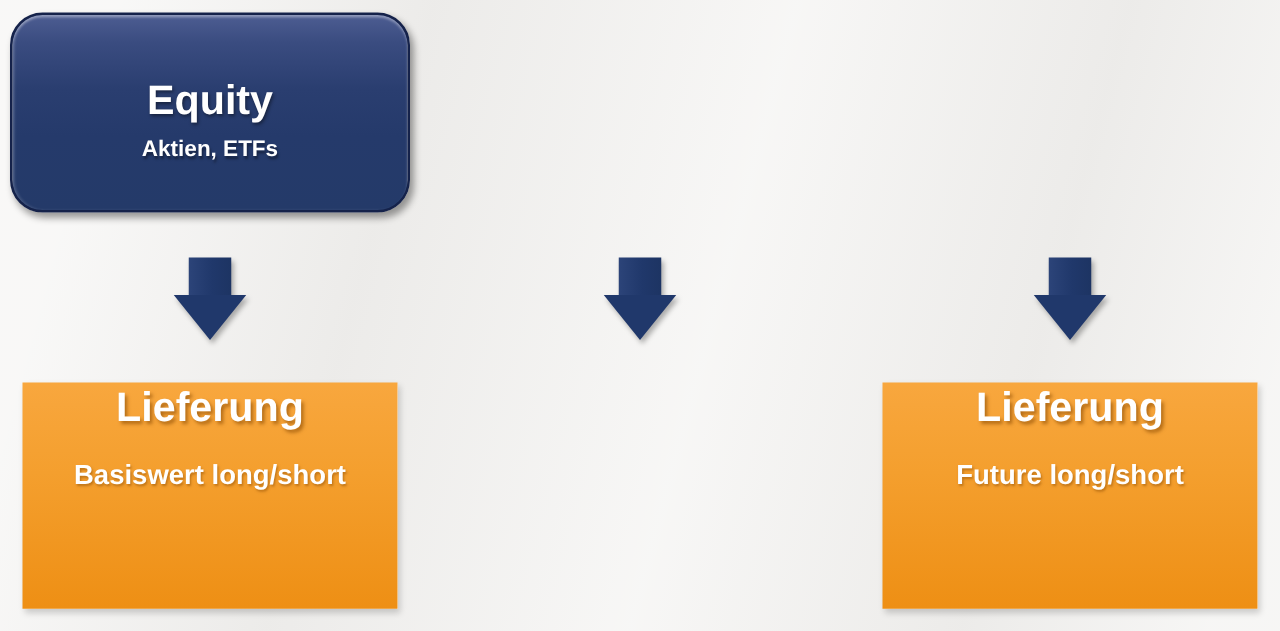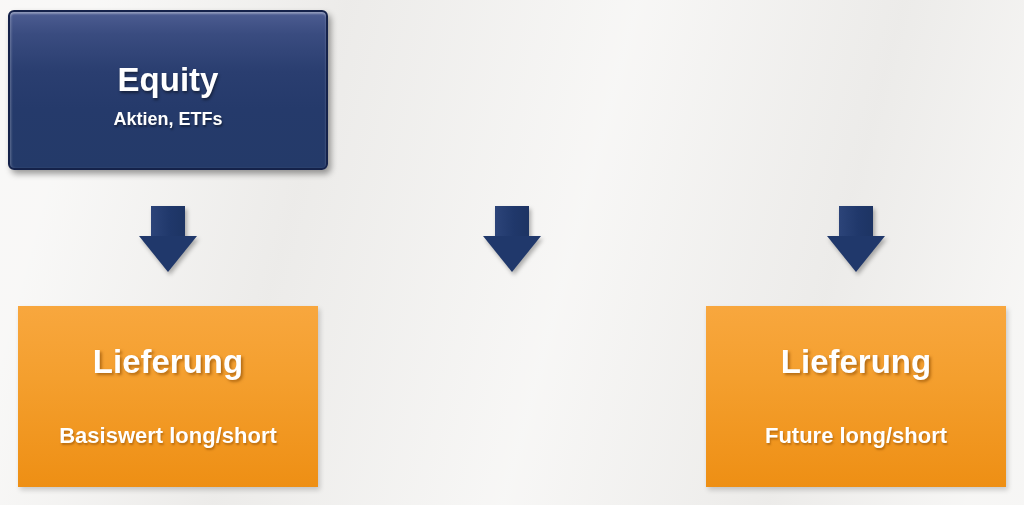--- a/index.html
+++ b/index.html
@@ -25,21 +25,21 @@
   }
   .col-0 { left: 8px; }
   .col-1 { left: 352px; }
   .col-2 { left: 696px; }
 
   
   .source-box {
     position: absolute;
     top: 0; left: 0;
     width: 320px; height: 160px;
-    border-radius: 6px;
+    border-radius: 26px;
     border: 2px solid #15224a;
     background: linear-gradient(180deg,
       #4d5d92 0%, #3a4c80 14%, #2a3e70 38%, #253a6b 62%, #243a69 100%);
     box-shadow:
       3px 4px 6px rgba(0,0,0,0.38),
       inset 0 2px 2px rgba(255,255,255,0.35),
       inset 2px 0 2px rgba(255,255,255,0.12);
     color: #ffffff;
     text-align: center;
     padding-top: 46px;
@@ -85,33 +85,32 @@
   .result-box {
     position: absolute;
     top: 296px;
     left: 50%;
     transform: translateX(-50%);
     width: 300px; height: 181px;
     background: linear-gradient(180deg, #f8a73e 0%, #f49f2e 40%, #ee8f14 100%);
     box-shadow: 2px 3px 5px rgba(0,0,0,0.18);
     color: #ffffff;
     text-align: center;
-    padding-top: 36px;
   }
   .result-title {
     font-size: 33px;
     font-weight: bold;
     line-height: 40px;
     text-shadow: 2px 2px 3px rgba(135,72,0,0.6);
   }
   .result-subtitle {
     font-size: 22px;
     font-weight: bold;
     line-height: 28px;
-    margin-top: 40px;
+    margin-top: 20px;
     text-shadow: 1px 2px 2px rgba(135,72,0,0.5);
   }
 
   
   .marked {
     text-decoration: underline;
     text-decoration-thickness: 2px;
     text-underline-offset: 4px;
     padding-bottom: 8px;
     background-image: repeating-linear-gradient(90deg,

